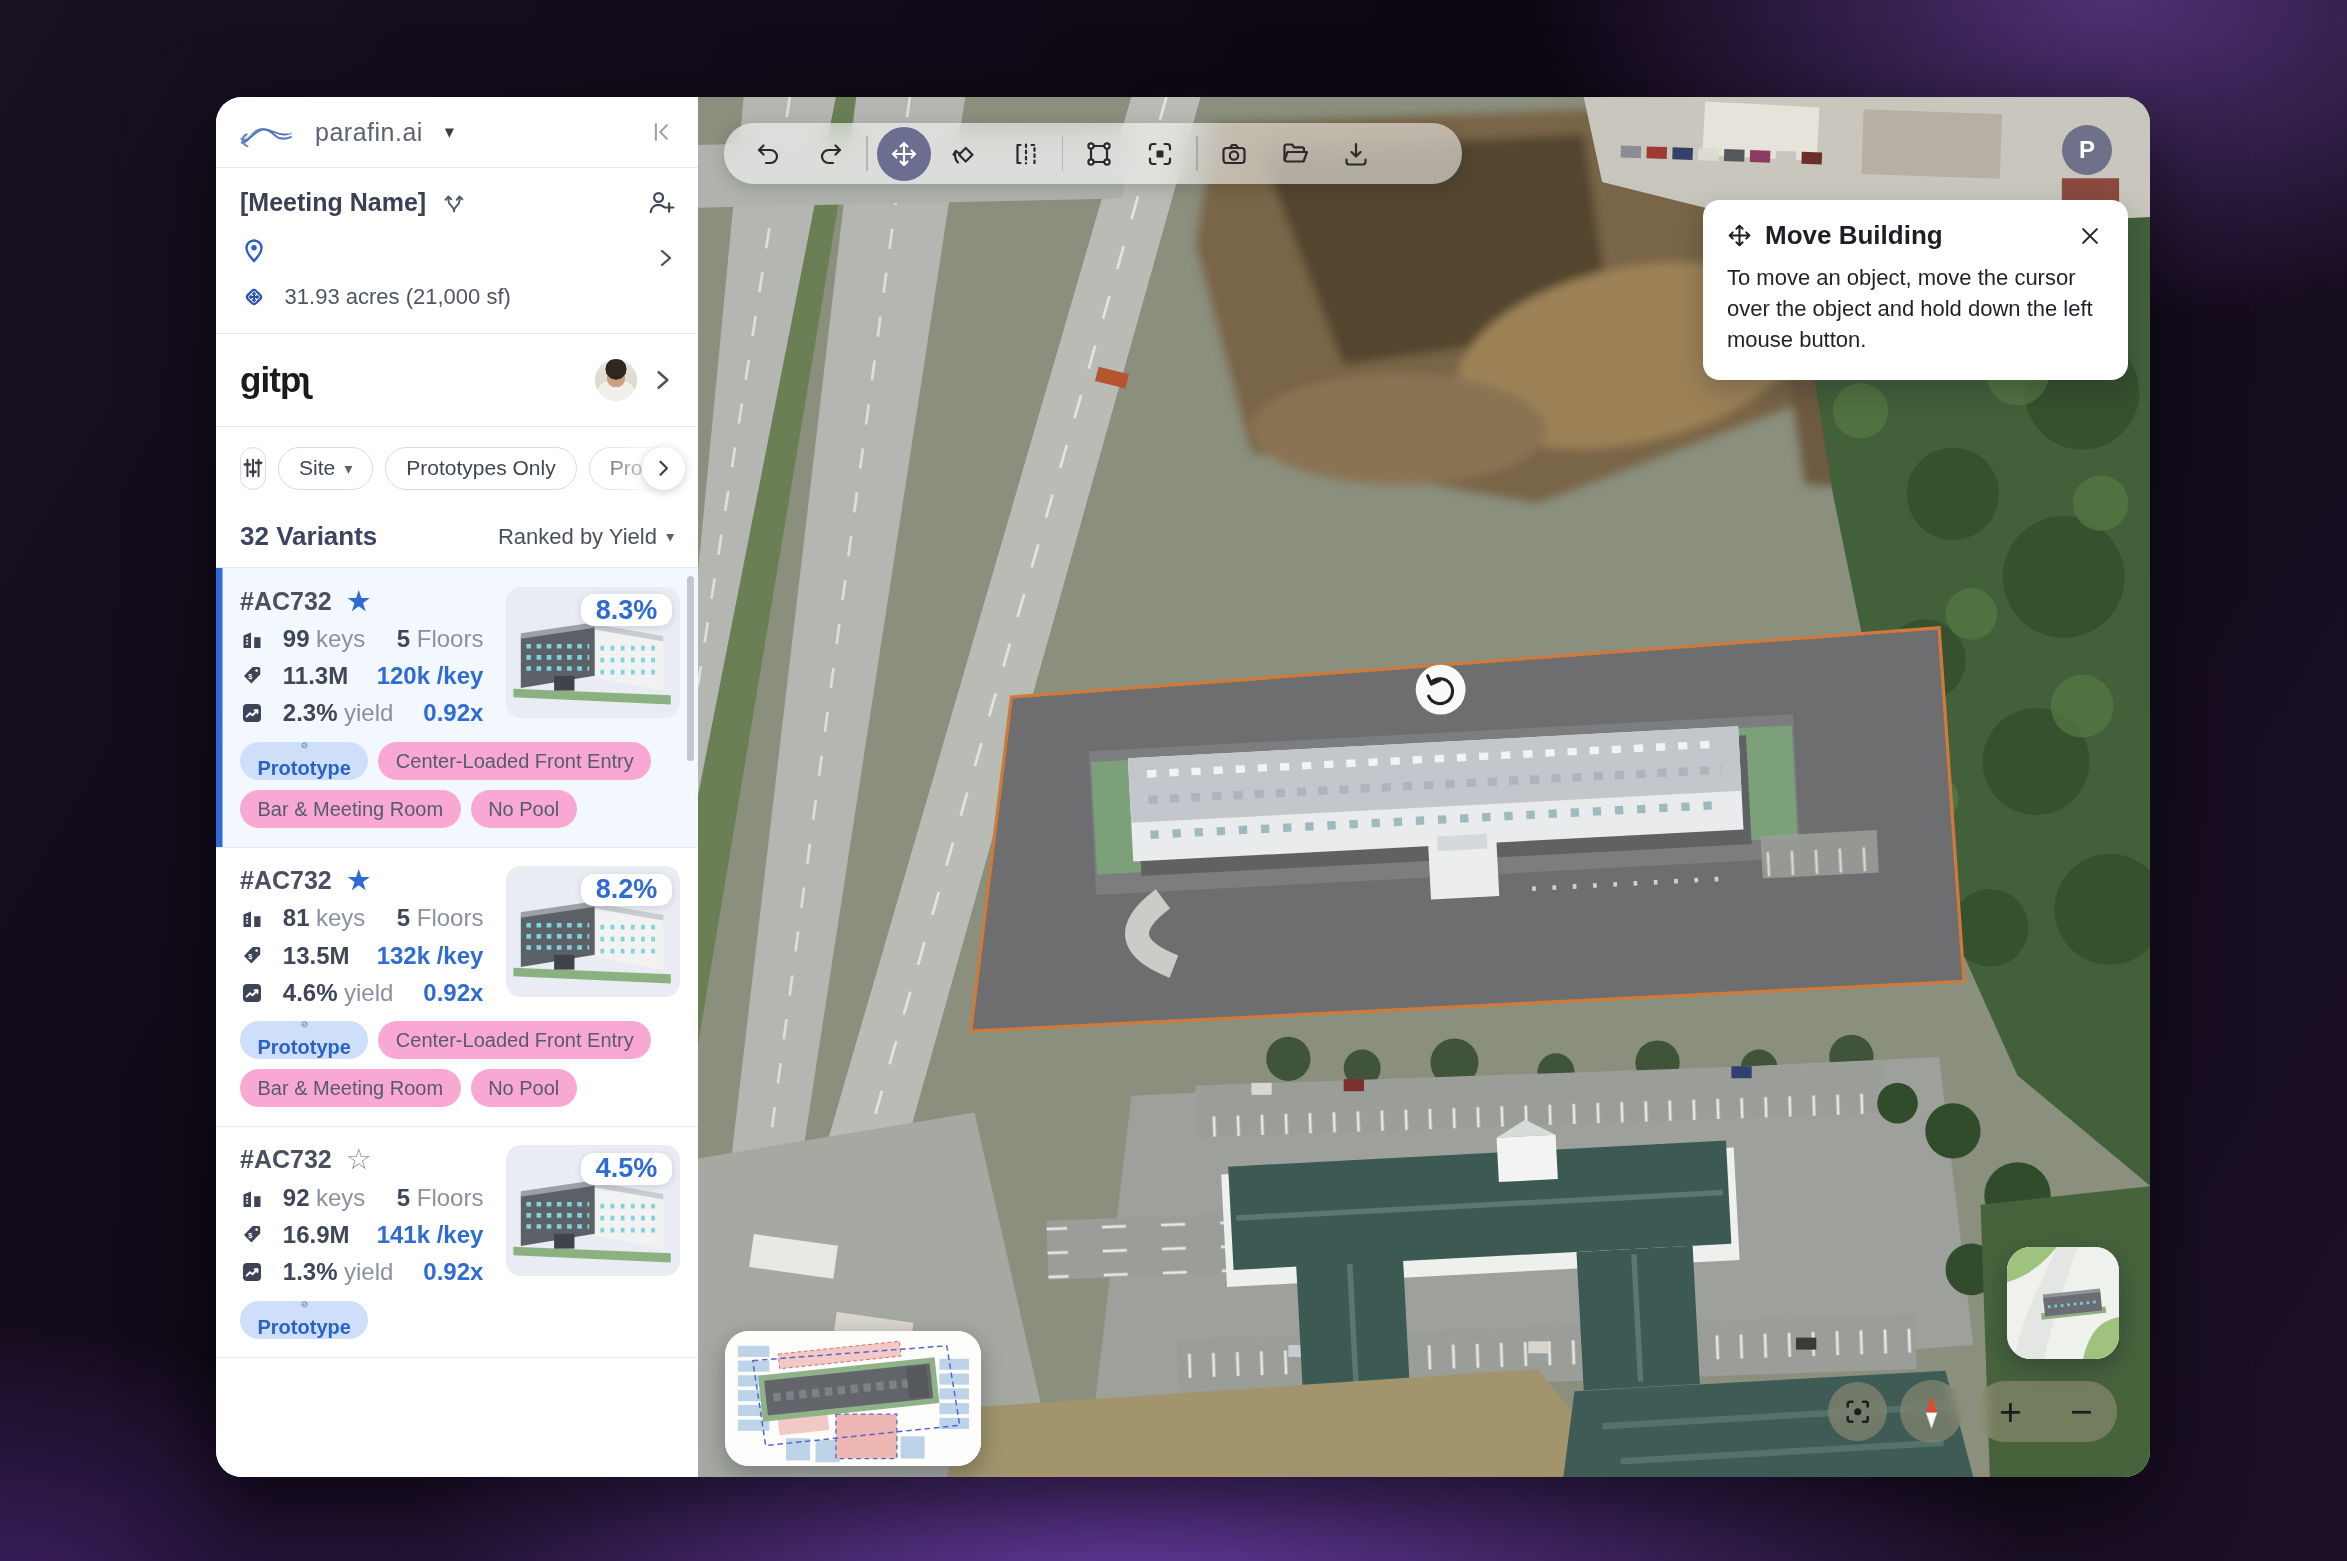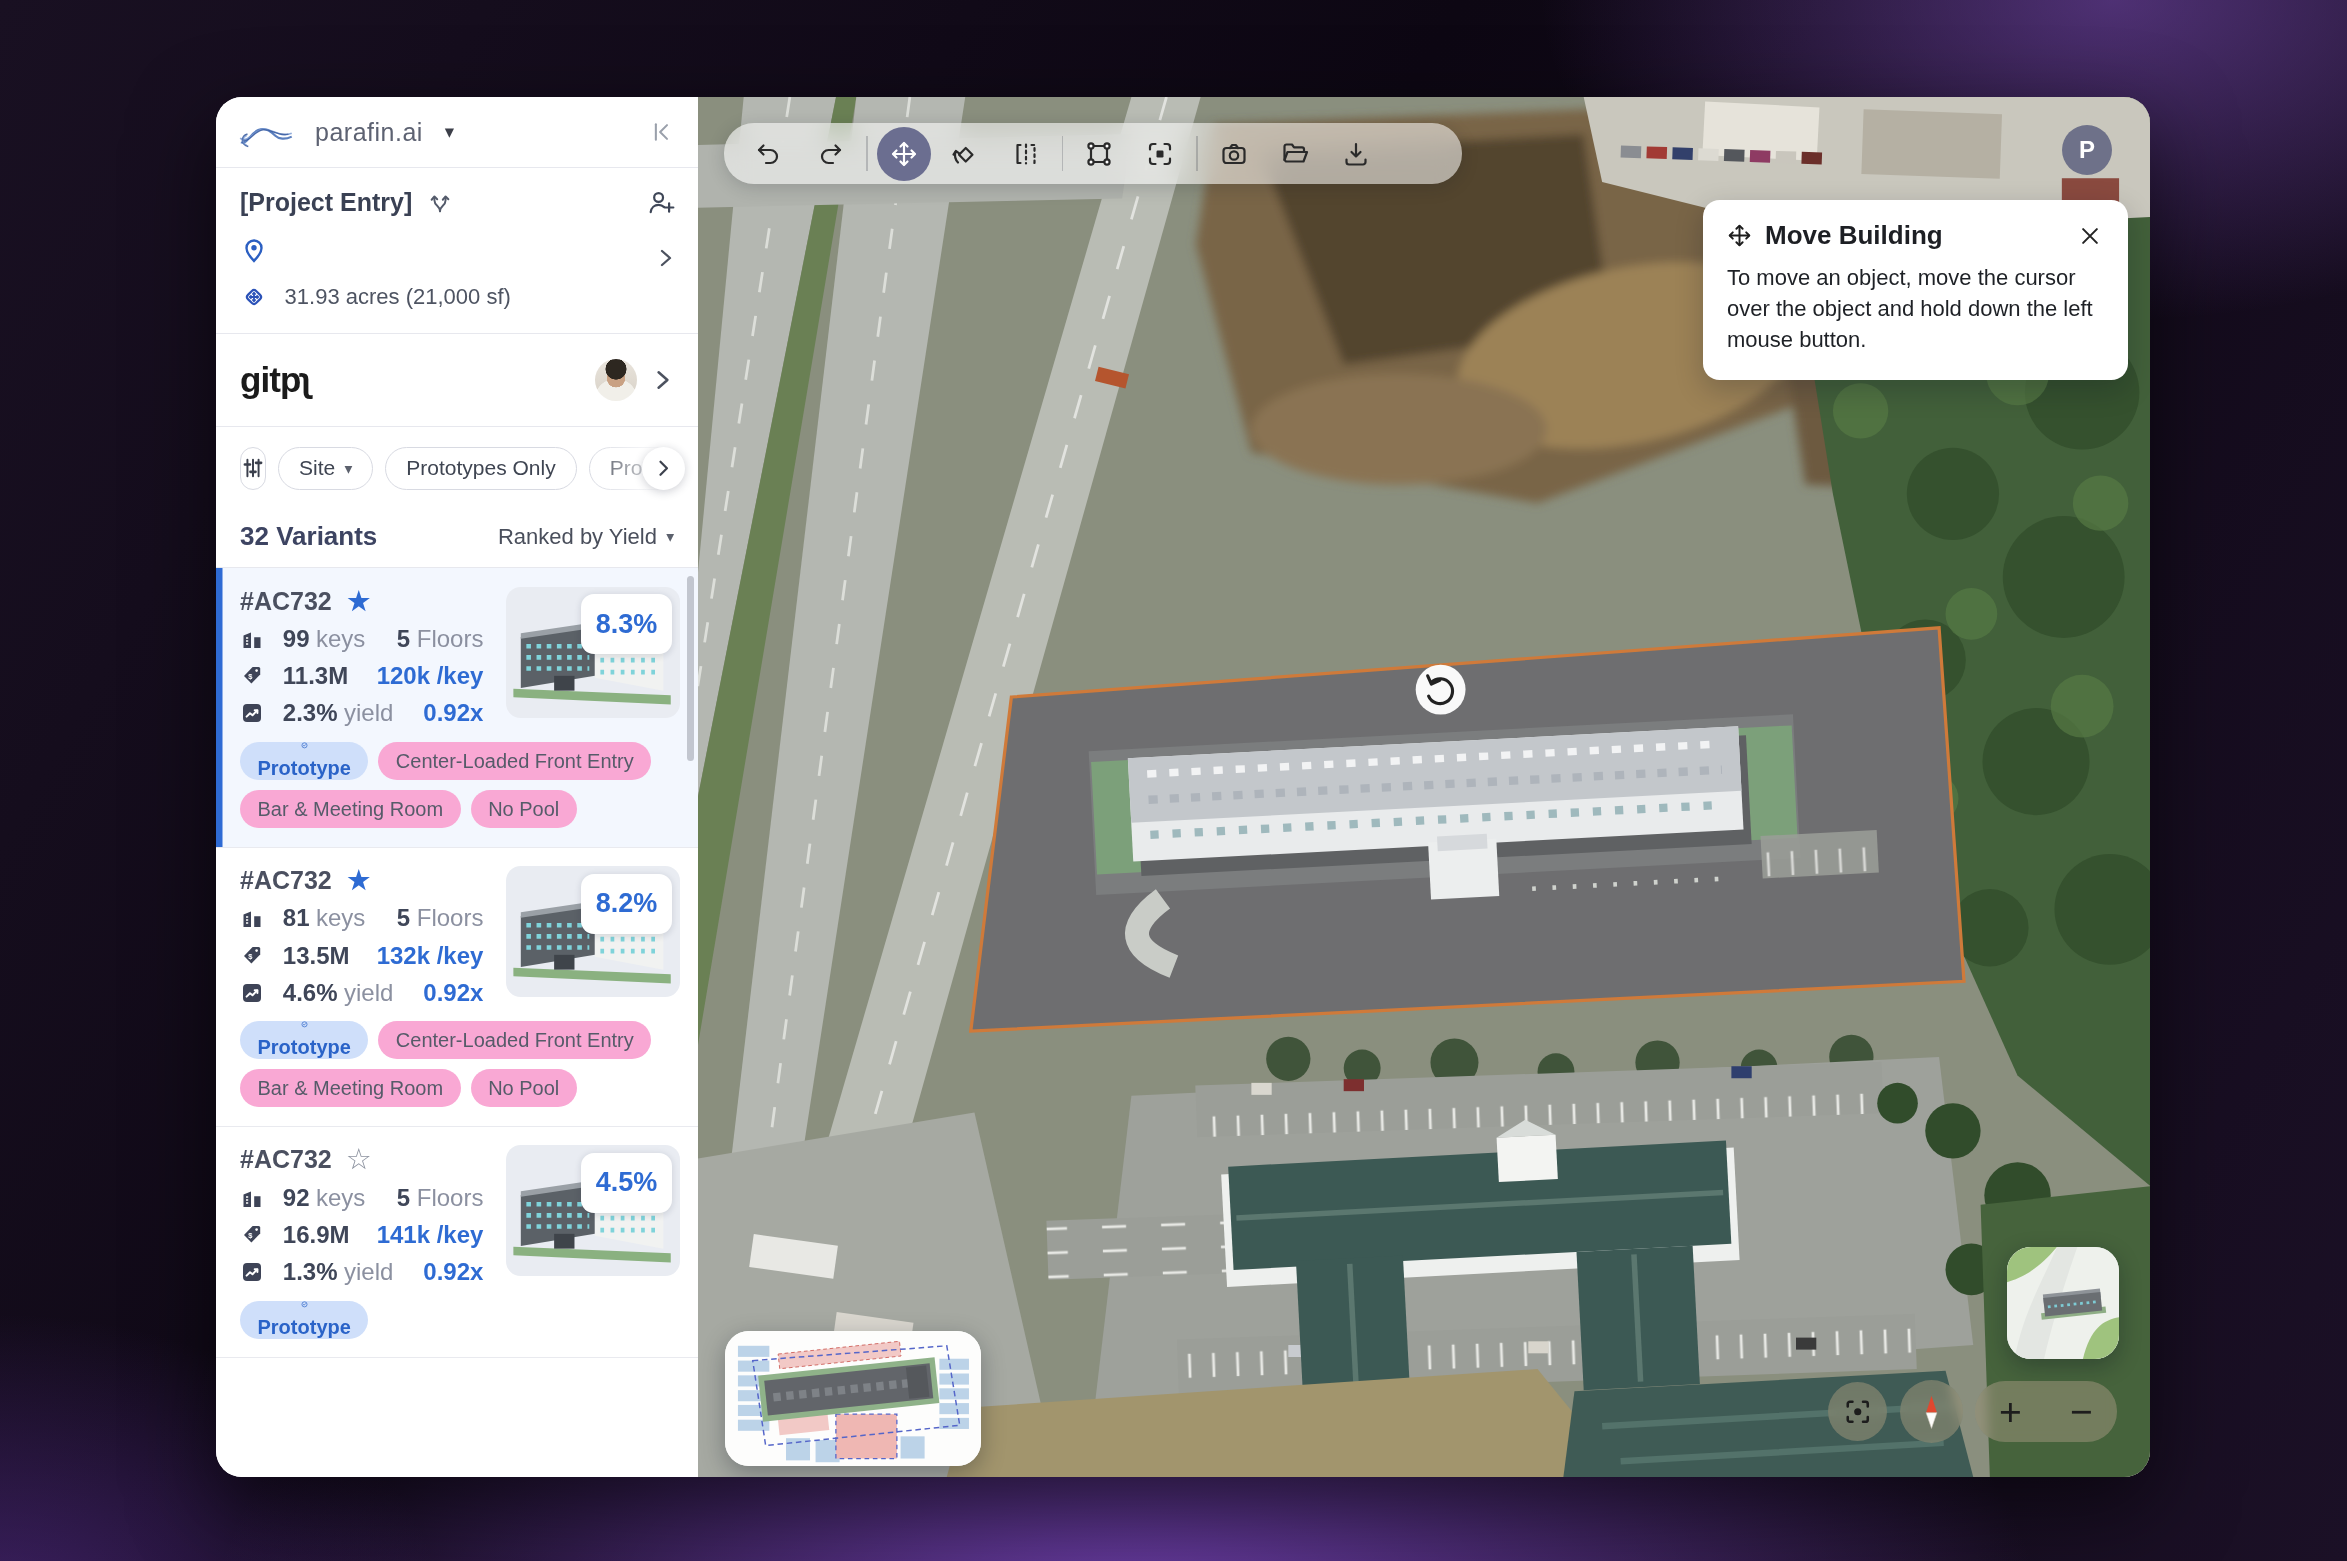--- a/index.html
+++ b/index.html
@@ -79,21 +79,21 @@
   .stat-row:first-of-type { margin-top:13px; }
   .sval { font-size:24px; }
   .sval b { font-weight:700; color:#3f4658; }
   .sval .unit { color:#8b90a0; font-weight:400; margin-left:6.5px; }
   .sright { font-size:24px; text-align:right; padding-right:16.6px; }
   .sright b { font-weight:700; color:#3f4658; }
   .sright .unit { color:#8b90a0; margin-left:6.5px; }
   .blue { color:#2e6bd3 !important; font-weight:600; }
   .thumb { width:174px; height:131px; min-width:174px; margin-left:5.5px; background:#e9ecf2; border-radius:14.8px; position:relative; }
   .thumb svg { position:absolute; inset:0; }
-  .badge { position:absolute; top:7.4px; right:7.4px; height:60px; padding:0 14.8px; background:#fff; border-radius:13px;
+  .badge { position:absolute; top:7.4px; right:7.4px; height:32px; padding:0 14.8px; background:#fff; border-radius:13px;
            display:flex; align-items:center; font-size:27px; font-weight:700; color:#2e6bd3;
            box-shadow:0 1.8px 7.4px rgba(20,30,60,.14); }
   .tags { margin-top:14.8px; display:flex; flex-wrap:wrap; gap:10px; }
   .tag { height:38px; display:inline-flex; align-items:center; gap:8.3px; padding:0 17.5px;
          background:#f9a8d4; border-radius:19.4px; font-size:20px; color:#565b69; }
   .tag-blue { background:#cfdffa; color:#2a63c8; font-weight:600;flex-direction:column; }
   .seal { width:21px; height:21px; }
   .scrollbar-thumb { position:absolute; right:3.7px; top:7.4px; width:7.4px; height:185px; border-radius:3.7px; background:#c2c6cf; }
 
   
@@ -158,21 +158,21 @@
         <svg width="24" height="24" viewBox="0 0 28 28" fill="none" stroke="#9aa0ab" stroke-width="2.4" stroke-linecap="round" stroke-linejoin="round">
           <path d="M8 5v18"></path>
             <path d="M21 6l-8 8 8 8"></path>
         </svg>
       </span>
     </div>
     <div class="divider"></div>
 
     <div class="project-block">
       <div class="project-head">
-        <span class="project-name">[Project Entry]</span>
+        <span class="project-name">[Meeting Name]</span>
         <svg width="26" height="26" viewBox="0 0 28 28" fill="none" stroke="#545b6b" stroke-width="2.1" stroke-linecap="round" stroke-linejoin="round">
           <path d="M14 23c0-6.5-6-5.5-6-12V8.5"></path>
             <path d="M5 10.5 8 7l3 3"></path>
           <path d="M14 23c0-6.5 6-5.5 6-12V8.5"></path>
             <path d="M17 10.5 20 7l3 3"></path>
         </svg>
         <svg style="margin-left:auto" width="29.5" height="29.5" viewBox="0 0 28 28" fill="none" stroke="#3e4657" stroke-width="2.1" stroke-linecap="round" stroke-linejoin="round">
           <circle cx="11" cy="9" r="4.2"></circle>
           <path d="M3.5 23c.5-4.5 3.8-7 7.5-7 2.1 0 3.9.8 5.3 2.1"></path>
           <path d="M21 14.5v8M17 18.5h8"></path>

